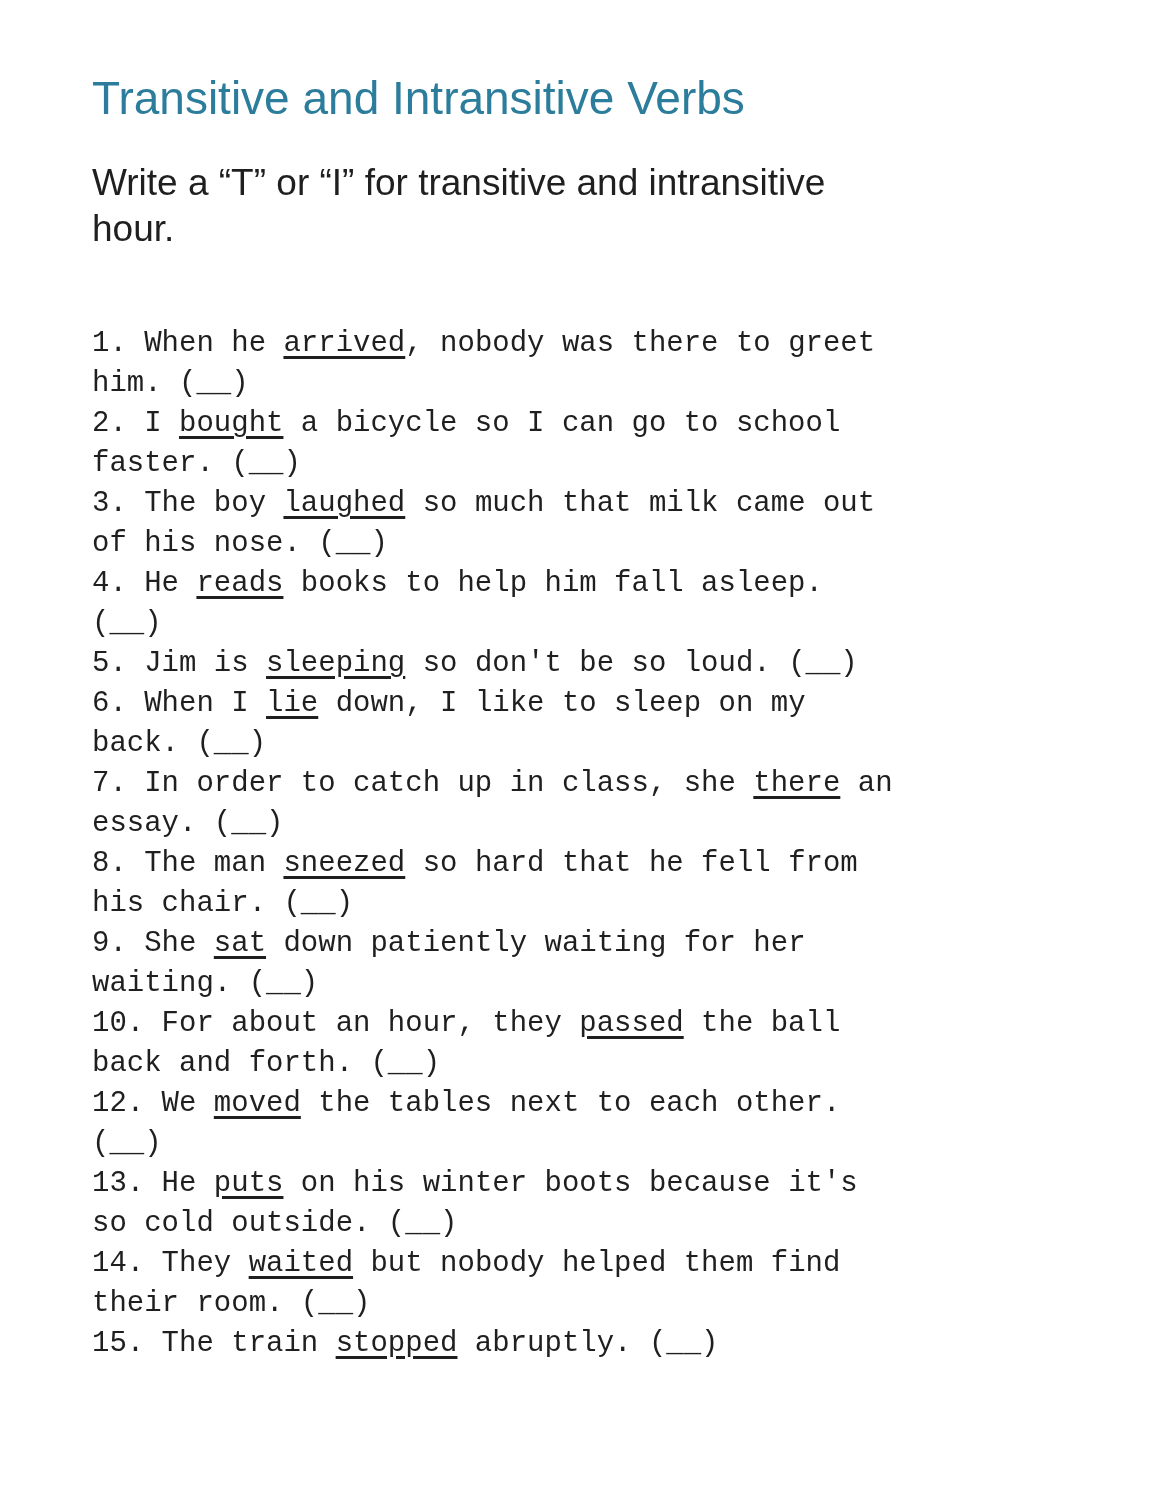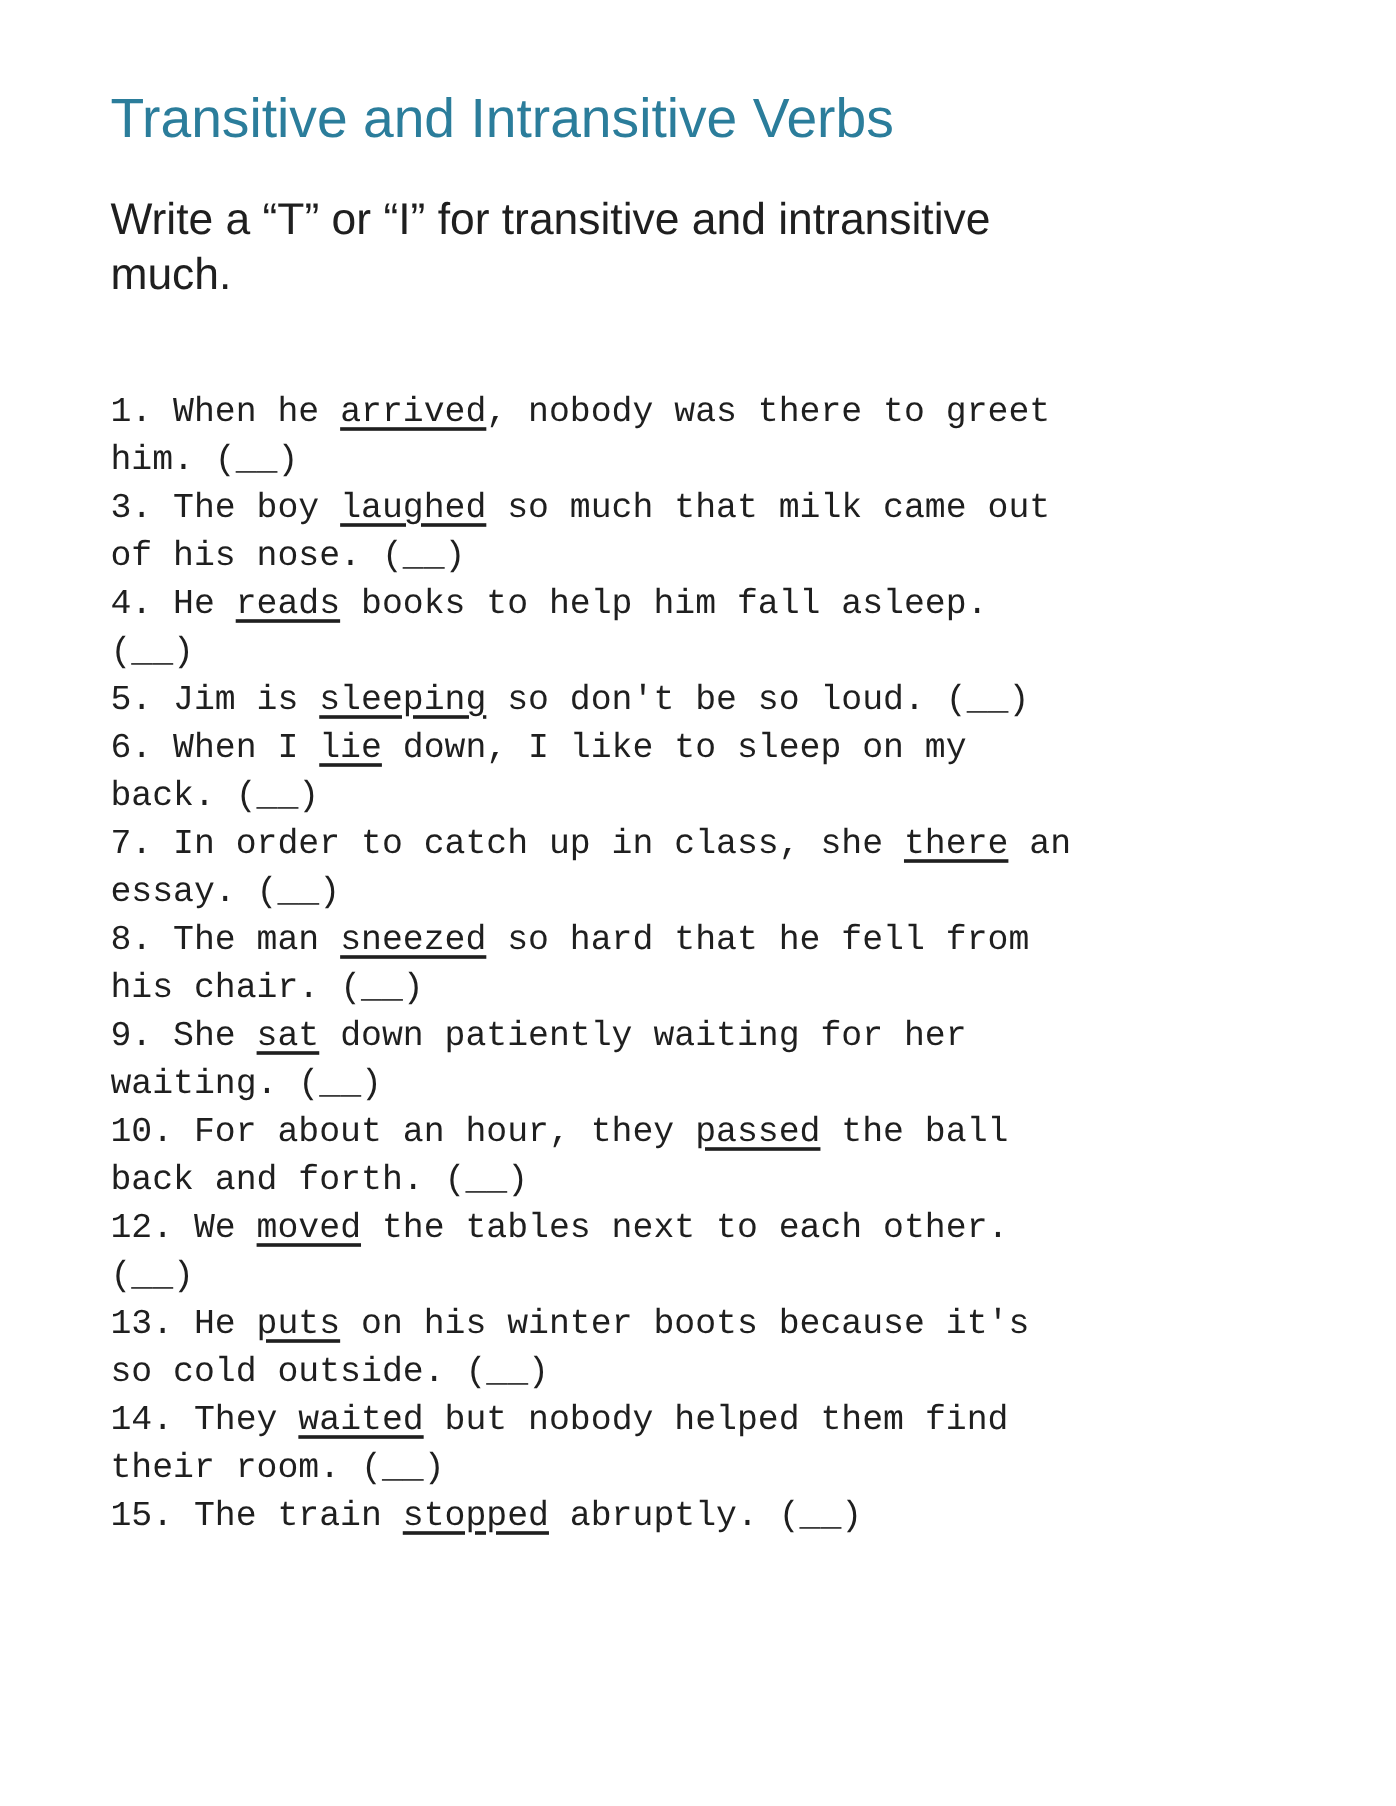--- a/index.html
+++ b/index.html
@@ -50,24 +50,25 @@
   }
   .blank {
     white-space: pre;
   }
 </style>
 </head>
 <body>
 
 <div class="page">
   <h1 class="title">Transitive and Intransitive Verbs</h1>
-  <p class="instructions">Write a “T” or “I” for transitive and intransitive much.</p>
+  <p class="instructions">Write a “T” or “I” for transitive and intransitive hour.</p>
 
   <div class="questions">
     <div class="question"><span>1. When he </span><span class="verb">arrived</span><span>, nobody was there to greet him. </span><span class="blank">(__)</span></div>
+    <div class="question"><span>2. I </span><span class="verb">bought</span><span> a bicycle so I can go to school faster. </span><span class="blank">(__)</span></div>
     <div class="question"><span>3. The boy </span><span class="verb">laughed</span><span> so much that milk came out of his nose. </span><span class="blank">(__)</span></div>
     <div class="question"><span>4. He </span><span class="verb">reads</span><span> books to help him fall asleep. </span><span class="blank">(__)</span></div>
     <div class="question"><span>5. Jim is </span><span class="verb">sleeping</span><span> so don't be so loud. </span><span class="blank">(__)</span></div>
     <div class="question"><span>6. When I </span><span class="verb">lie</span><span> down, I like to sleep on my back. </span><span class="blank">(__)</span></div>
     <div class="question"><span>7. In order to catch up in class, she </span><span class="verb">there</span><span> an essay. </span><span class="blank">(__)</span></div>
     <div class="question"><span>8. The man </span><span class="verb">sneezed</span><span> so hard that he fell from his chair. </span><span class="blank">(__)</span></div>
     <div class="question"><span>9. She </span><span class="verb">sat</span><span> down patiently waiting for her waiting. </span><span class="blank">(__)</span></div>
     <div class="question"><span>10. For about an hour, they </span><span class="verb">passed</span><span> the ball back and forth. </span><span class="blank">(__)</span></div>
     <div class="question"><span>12. We </span><span class="verb">moved</span><span> the tables next to each other. </span><span class="blank">(__)</span></div>
     <div class="question"><span>13. He </span><span class="verb">puts</span><span> on his winter boots because it's so cold outside. </span><span class="blank">(__)</span></div>

